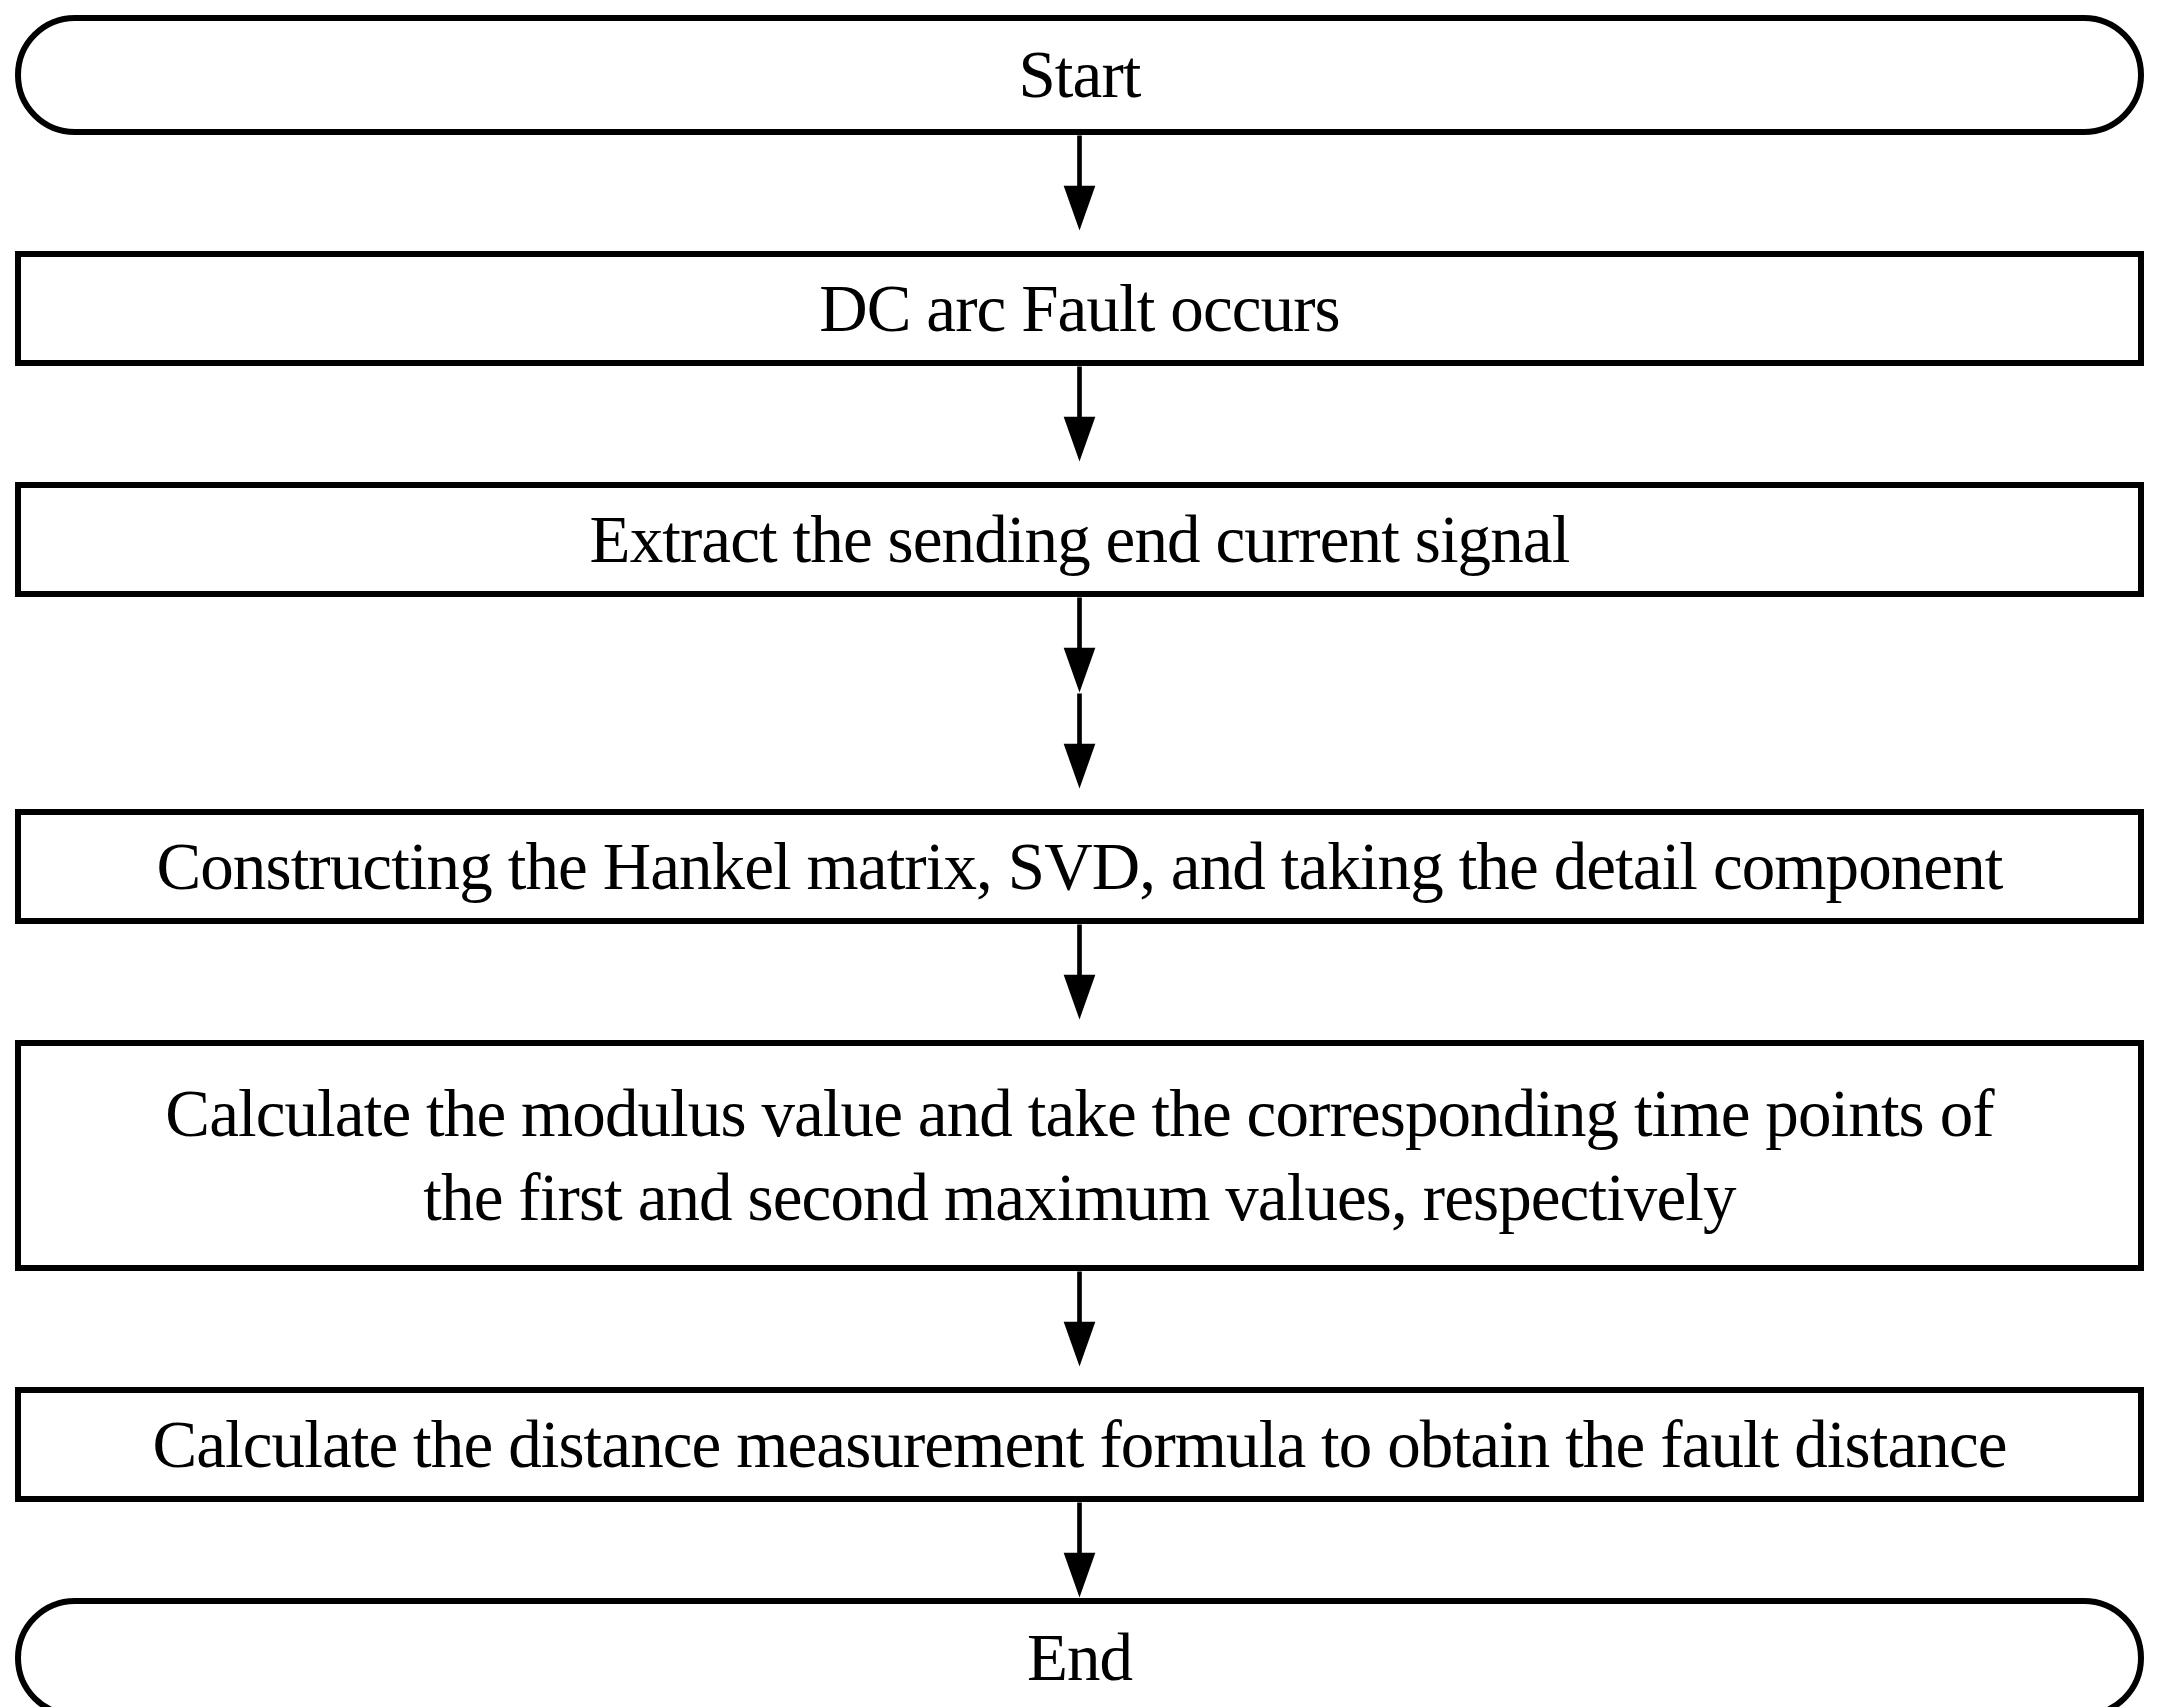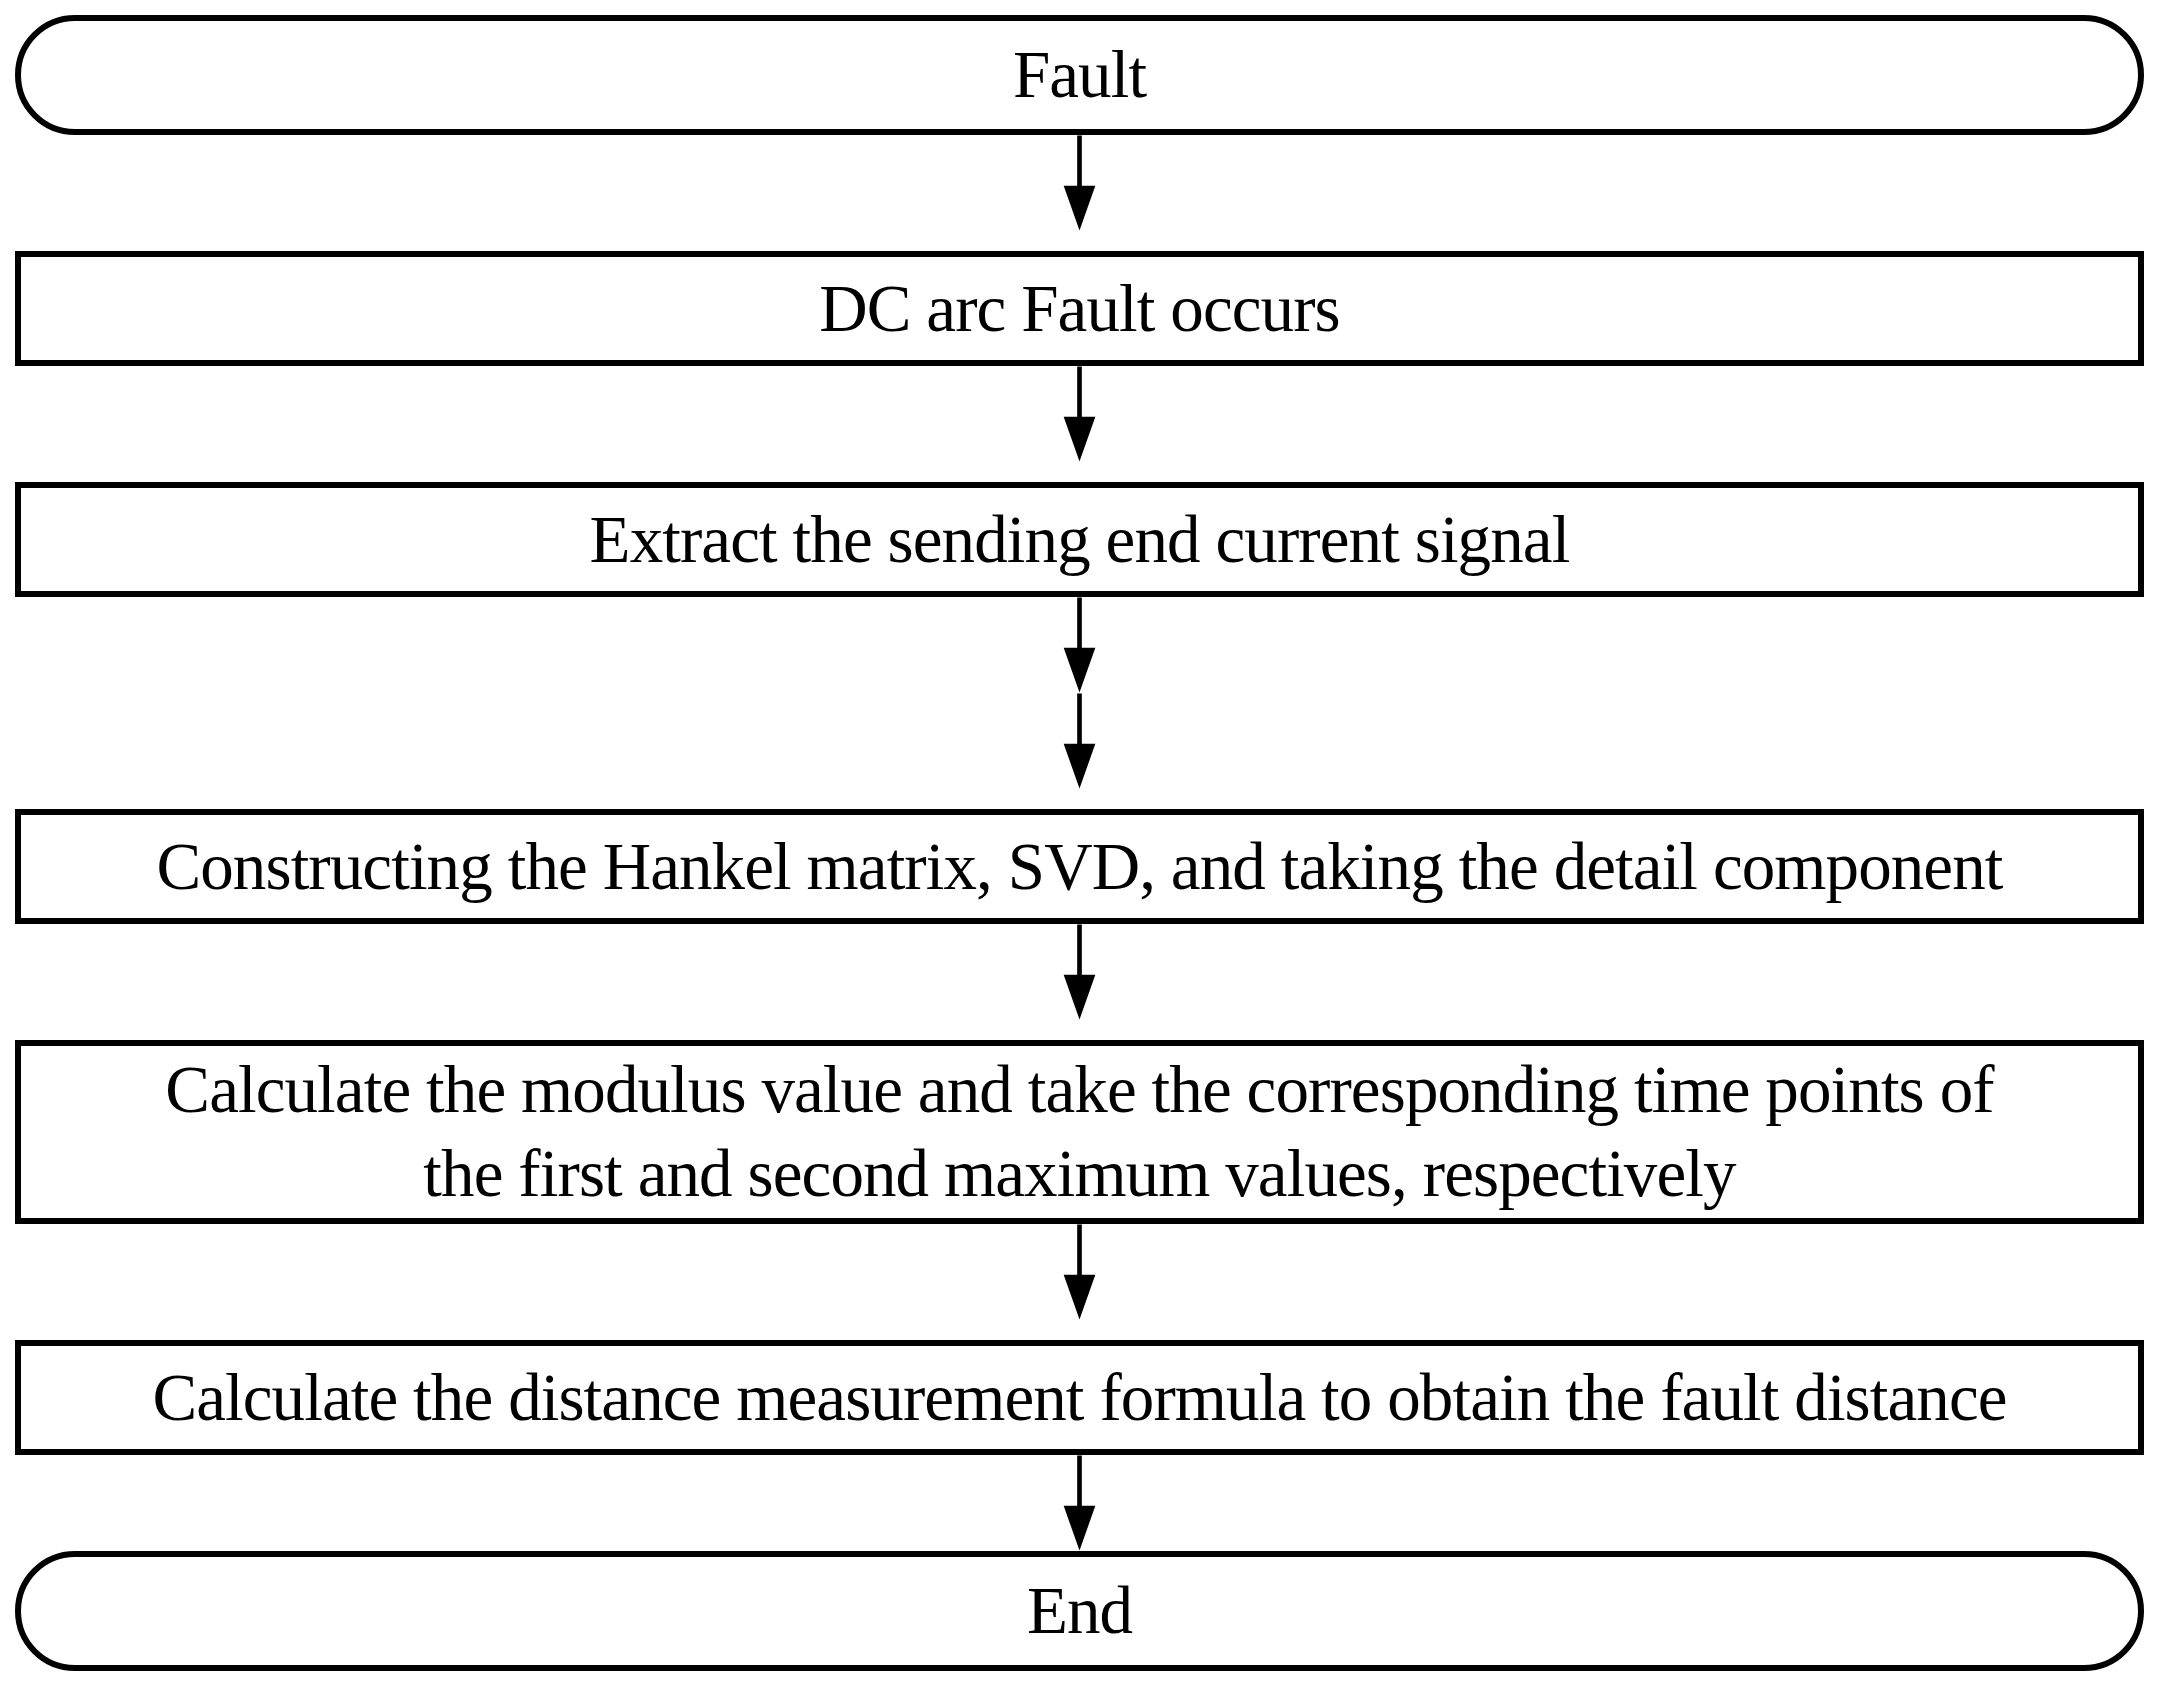--- a/index.html
+++ b/index.html
@@ -40,21 +40,21 @@
   }
   .node.terminator {
     height: 120px;
     border-radius: 60px;
   }
   .node.process {
     height: 115px;
     margin-top: 20px;
   }
   .node.process.two-line {
-    height: 184px;
+    height: 231px;
   }
   .node .line {
     display: block;
     white-space: nowrap;
   }
   .node .row {
     display: block;
     white-space: nowrap;
   }
   .seg { white-space: pre; }
@@ -71,21 +71,21 @@
     justify-content: center;
   }
   .connector svg { display: block; }
 </style>
 </head>
 <body>
 
 <div class="flowchart">
 
   <div class="node terminator">
-    <span class="line">Fault</span>
+    <span class="line">Start</span>
   </div>
 
   <div class="connector">
     <svg width="41" height="96" viewBox="0 0 44 102" xmlns="http://www.w3.org/2000/svg">
       <rect x="19.5" y="0" width="5" height="58" fill="#000000"></rect>
       <polygon points="5,54 39,54 22,102" fill="#000000"></polygon>
     </svg>
   </div>
 
   <div class="node process">

